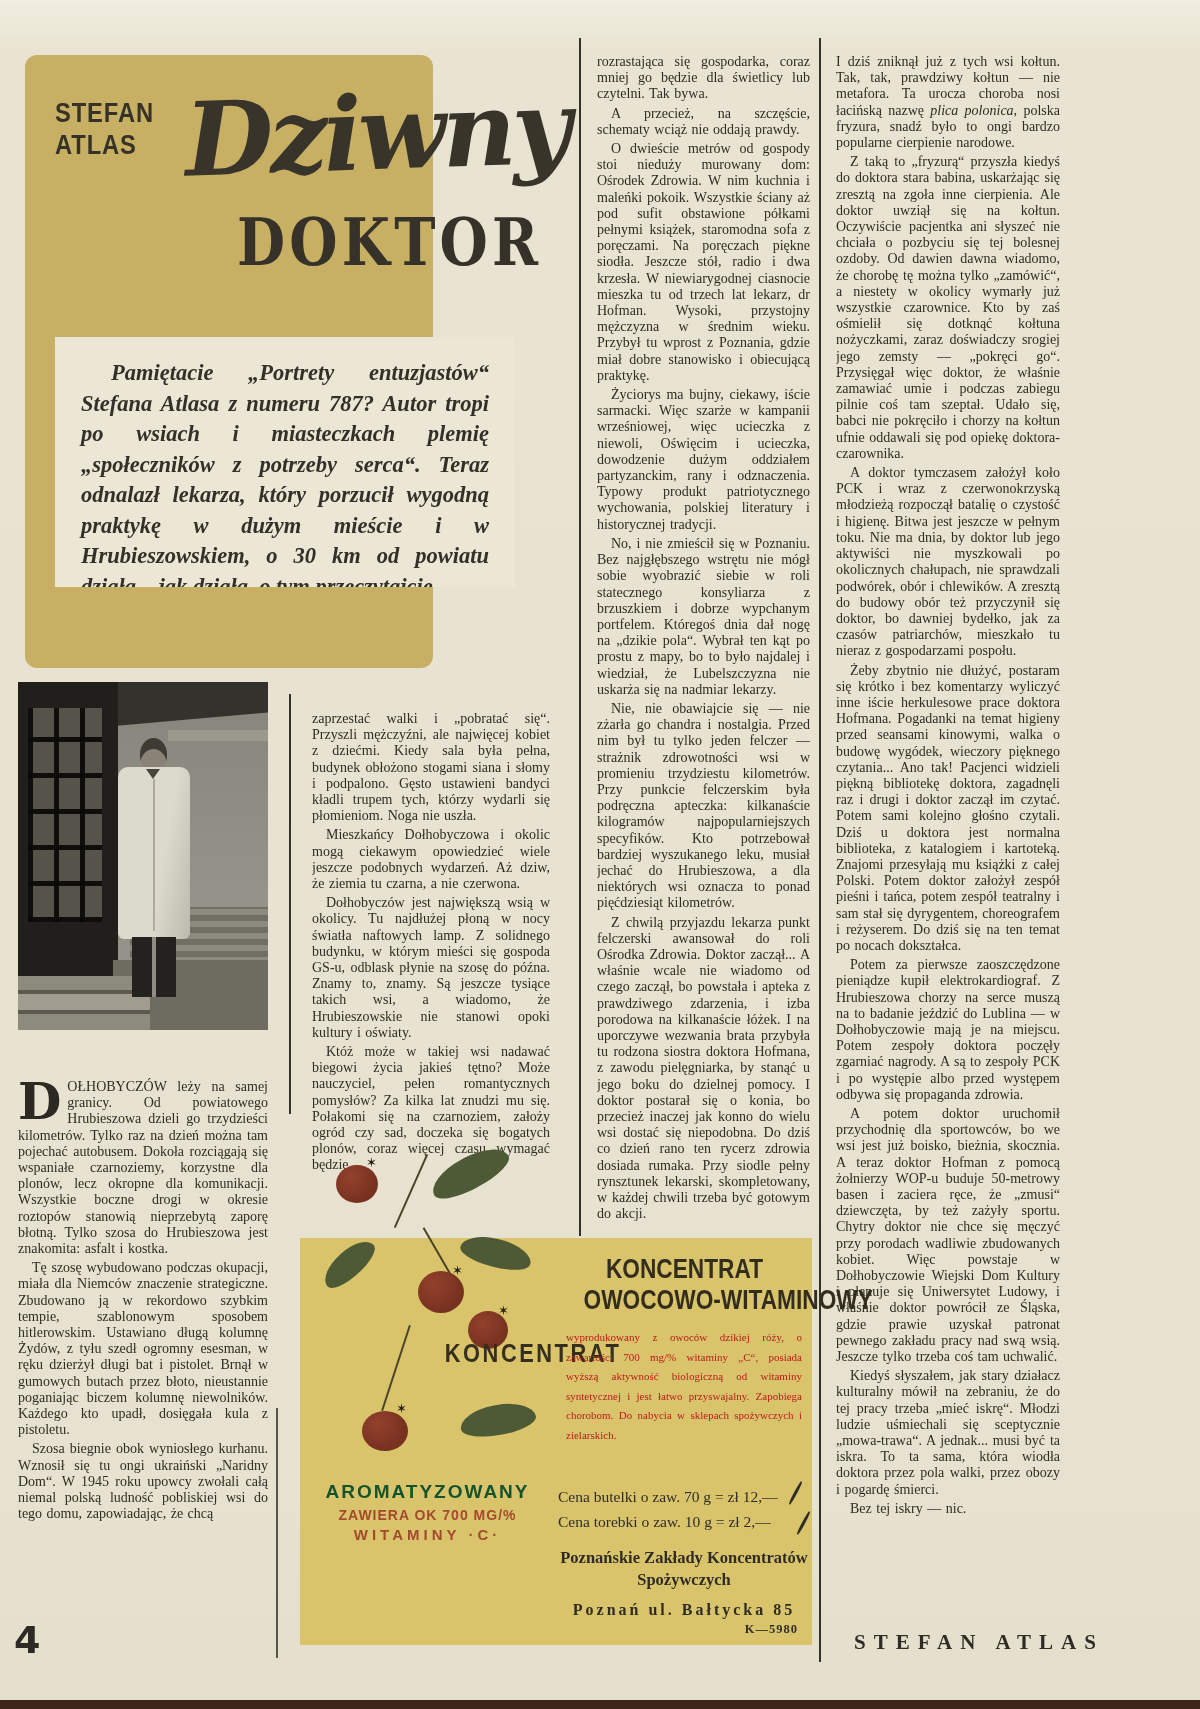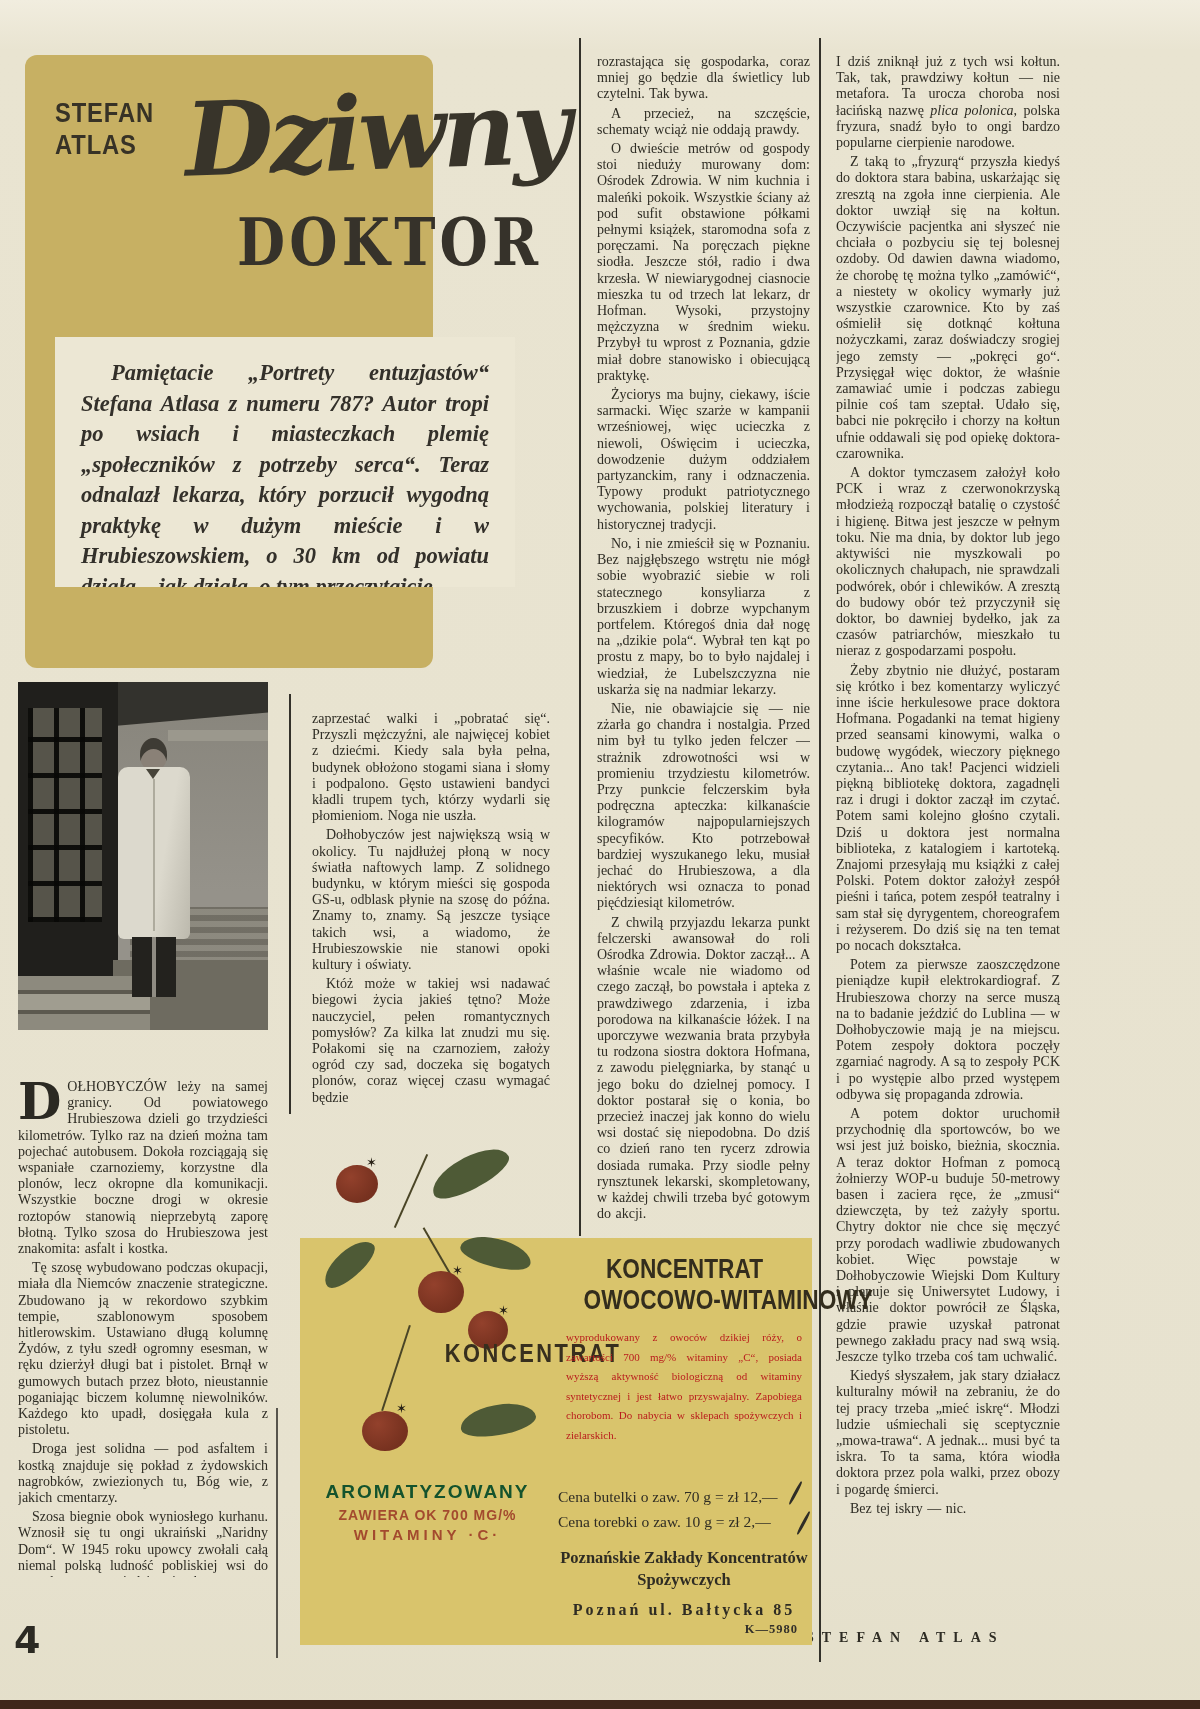--- a/index.html
+++ b/index.html
@@ -29,21 +29,21 @@
   .body-text p{margin:3px 0 0 0;text-indent:14px;}
   .body-text p.first{margin-top:16px;}
   .body-text p.noindent{text-indent:0;}
   .col-a{left:18px;top:1063px;width:250px;height:514px;}
   .col-b{left:312px;top:695px;width:238px;height:520px;}
   .col-c{left:597px;top:38px;width:213px;height:1200px;}
   .col-d{left:836px;top:38px;width:224px;height:1568px;}
   .dropcap{float:left;font-family:"DejaVu Serif",serif;font-weight:bold;font-size:50px;
     line-height:42px;padding:2px 6px 0 0;color:#2b2922;}
   .ital{font-style:italic;}
-  .signature{position:absolute;left:806px;top:1630px;font-weight:bold;font-size:14px;
+  .signature{position:absolute;left:854px;top:1630px;font-weight:bold;font-size:21px;
     letter-spacing:8px;white-space:nowrap;color:#2e2c24;font-family:"Liberation Serif",serif;text-align:center;}
   
   .vrule{position:absolute;width:2px;background:#33312a;}
   .vr-ab{left:289px;top:694px;height:420px;}
   .vr-ad{left:276px;top:1408px;height:250px;width:1.5px;opacity:.8;}
   .vr-bc{left:579px;top:38px;height:1198px;}
   .vr-cd{left:819px;top:38px;height:1624px;}
   
   .photo{position:absolute;left:18px;top:682px;width:250px;height:348px;background:#8f8c83;overflow:hidden;}
   .photo div{position:absolute;}
@@ -170,26 +170,26 @@
   </div>
 
   <div class="vrule vr-ab"></div>
   <div class="vrule vr-ad"></div>
   <div class="vrule vr-bc"></div>
   <div class="vrule vr-cd"></div>
 
   <div class="body-text col-a">
     <p class="first noindent"><span class="dropcap">D</span><span>OŁHOBYCZÓW leży na samej granicy. Od powiatowego Hrubieszowa dzieli go trzydzieści kilometrów. Tylko raz na dzień można tam pojechać autobusem. Dokoła rozciągają się wspaniałe czarnoziemy, korzystne dla plonów, lecz okropne dla komunikacji. Wszystkie boczne drogi w okresie roztopów stanowią nieprzebytą zaporę błotną. Tylko szosa do Hrubieszowa jest znakomita: asfalt i kostka.</span></p>
     <p>Tę szosę wybudowano podczas okupacji, miała dla Niemców znaczenie strategiczne. Zbudowano ją w rekordowo szybkim tempie, szablonowym sposobem hitlerowskim. Ustawiano długą kolumnę Żydów, z tyłu szedł ogromny esesman, w ręku dzierżył długi bat i pistolet. Brnął w gumowych butach przez błoto, nieustannie poganiając biczem kolumnę niewolników. Każdego kto upadł, dosięgała kula z pistoletu.</p>
-    <p>Droga jest solidna — pod asfaltem i kostką znajduje się pokład z żydowskich nagrobków, zwiezionych tu, Bóg wie, z jakich cmentarzy.</p>
     <p>Szosa biegnie obok wyniosłego kurhanu. Wznosił się tu ongi ukraiński „Naridny Dom“. W 1945 roku upowcy zwołali całą niemal polską ludność pobliskiej wsi do tego domu, zapowiadając, że chcą</p>
   </div>
 
   <div class="body-text col-b">
     <p class="first noindent">zaprzestać walki i „pobratać się“. Przyszli mężczyźni, ale najwięcej kobiet z dziećmi. Kiedy sala była pełna, budynek obłożono stogami siana i słomy i podpalono. Gęsto ustawieni bandyci kładli trupem tych, którzy wydarli się płomieniom. Noga nie uszła.</p>
+    <p>Mieszkańcy Dołhobyczowa i okolic mogą ciekawym opowiedzieć wiele jeszcze podobnych wydarzeń. Aż dziw, że ziemia tu czarna, a nie czerwona.</p>
     <p>Dołhobyczów jest największą wsią w okolicy. Tu najdłużej płoną w nocy światła naftowych lamp. Z solidnego budynku, w którym mieści się gospoda GS-u, odblask płynie na szosę do późna. Znamy to, znamy. Są jeszcze tysiące takich wsi, a wiadomo, że Hrubieszowskie nie stanowi opoki kultury i oświaty.</p>
     <p>Któż może w takiej wsi nadawać biegowi życia jakieś tętno? Może nauczyciel, pełen romantycznych pomysłów? Za kilka lat znudzi mu się. Połakomi się na czarnoziem, założy ogród czy sad, doczeka się bogatych plonów, coraz więcej czasu wymagać będzie</p>
   </div>
 
   <div class="body-text col-c">
     <p class="first noindent">rozrastająca się gospodarka, coraz mniej go będzie dla świetlicy lub czytelni. Tak bywa.</p>
     <p>A przecież, na szczęście, schematy wciąż nie oddają prawdy.</p>
     <p>O dwieście metrów od gospody stoi nieduży murowany dom: Ośrodek Zdrowia. W nim kuchnia i maleńki pokoik. Wszystkie ściany aż pod sufit obstawione półkami pełnymi książek, staromodna sofa z poręczami. Na poręczach piękne siodła. Jeszcze stół, radio i dwa krzesła. W niewiarygodnej ciasnocie mieszka tu od trzech lat lekarz, dr Hofman. Wysoki, przystojny mężczyzna w średnim wieku. Przybył tu wprost z Poznania, gdzie miał dobre stanowisko i obiecującą praktykę.</p>
     <p>Życiorys ma bujny, ciekawy, iście sarmacki. Więc szarże w kampanii wrześniowej, więc ucieczka z niewoli, Oświęcim i ucieczka, dowodzenie dużym oddziałem partyzanckim, rany i odznaczenia. Typowy produkt patriotycznego wychowania, polskiej literatury i historycznej tradycji.</p>
     <p>No, i nie zmieścił się w Poznaniu. Bez najgłębszego wstrętu nie mógł sobie wyobrazić siebie w roli statecznego konsyliarza z brzuszkiem i dobrze wypchanym portfelem. Któregoś dnia dał nogę na „dzikie pola“. Wybrał ten kąt po prostu z mapy, bo to było najdalej i wiedział, że Lubelszczyzna nie uskarża się na nadmiar lekarzy.</p>

